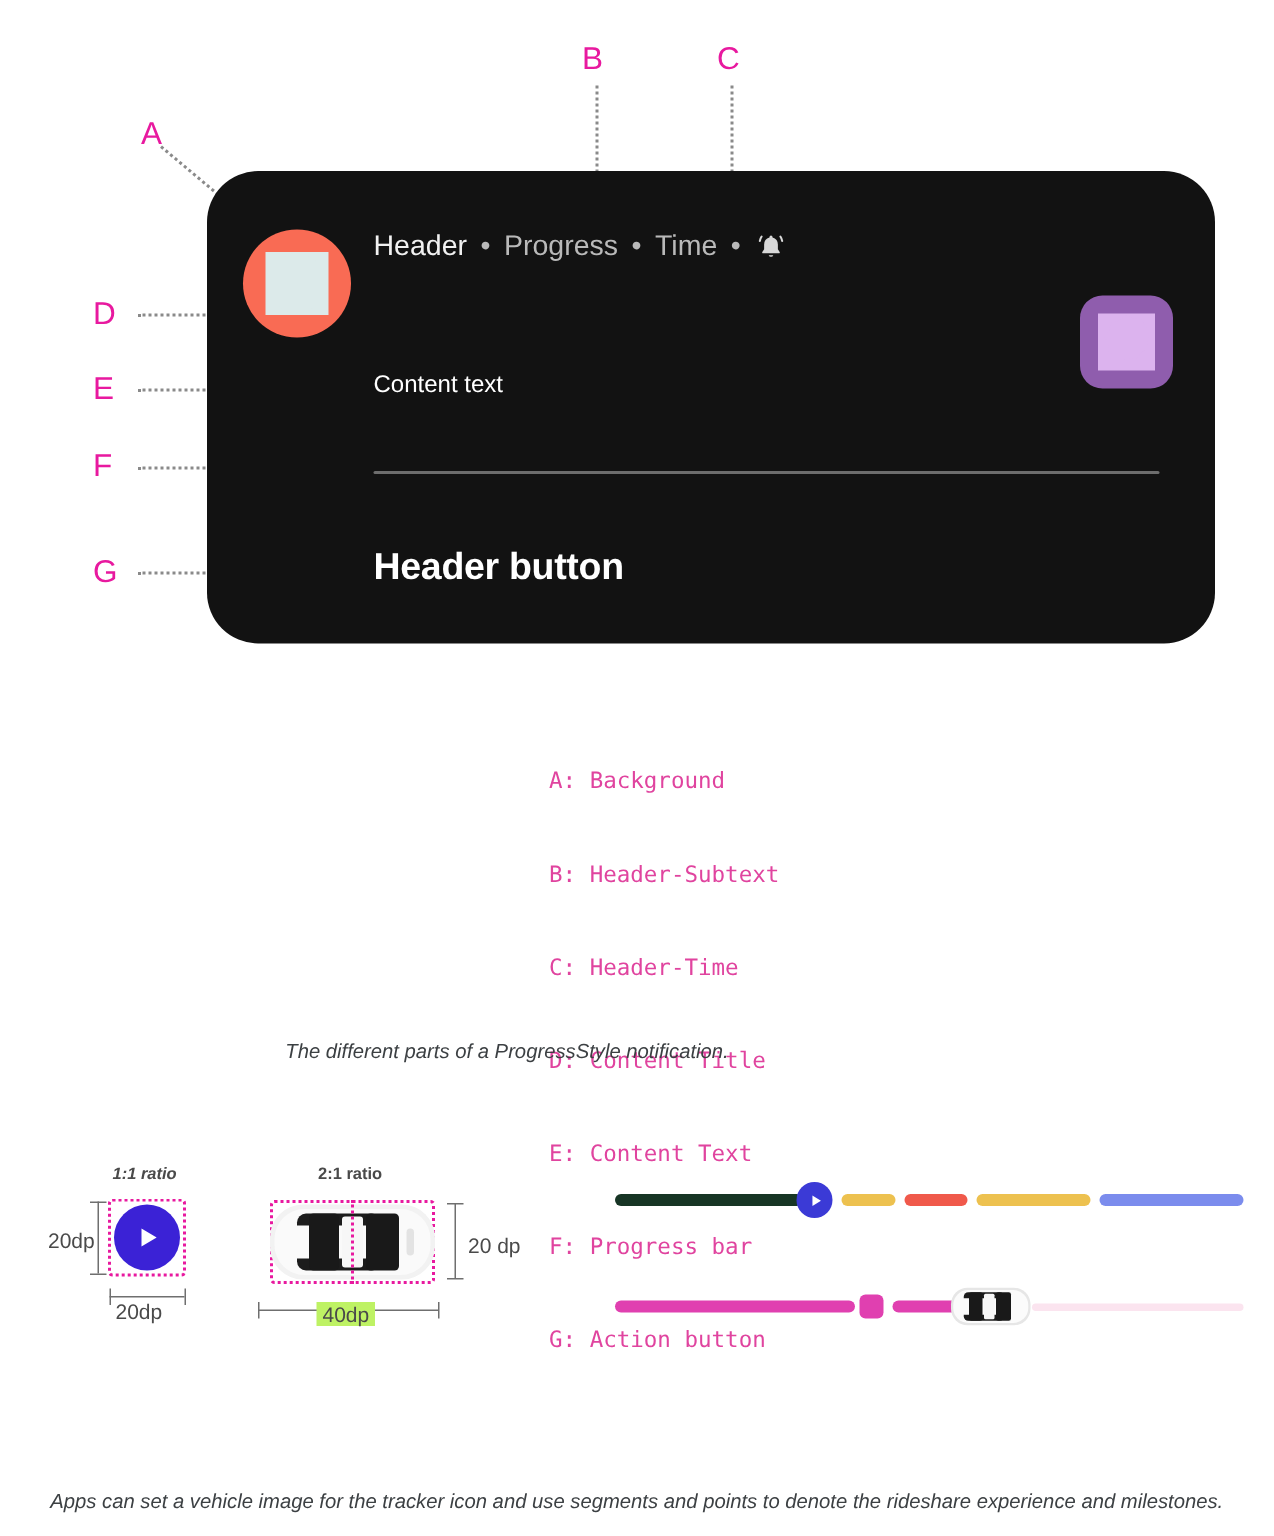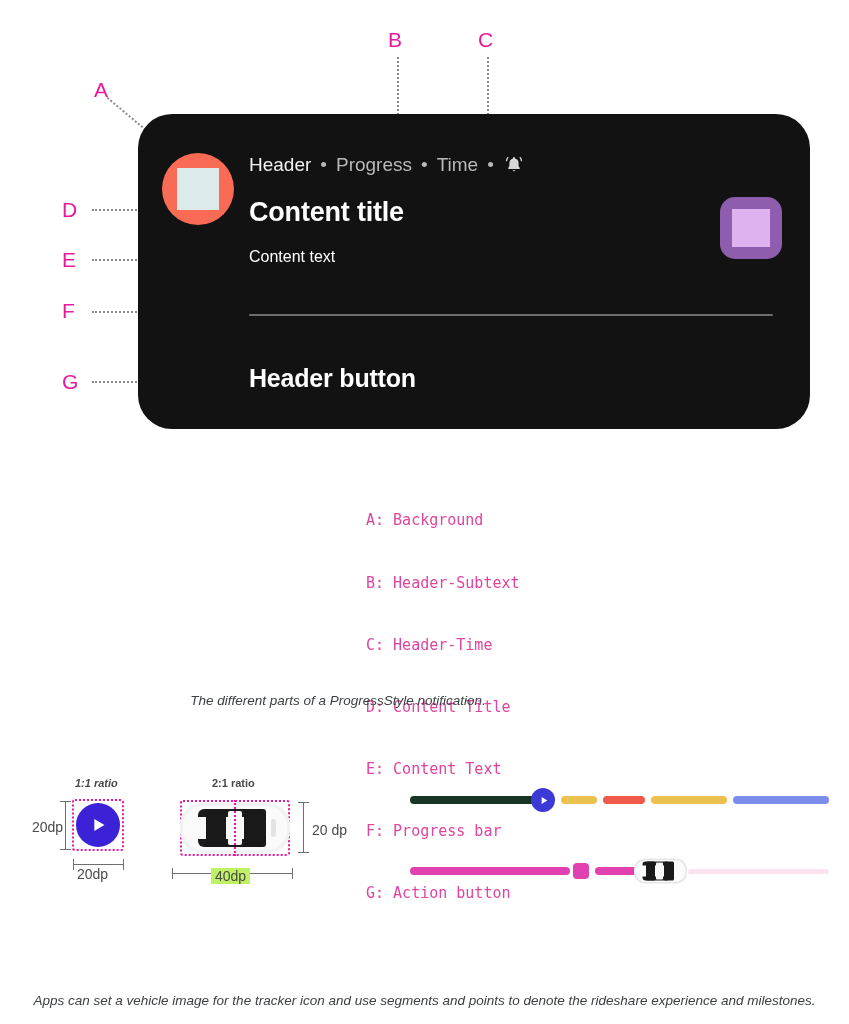--- a/index.html
+++ b/index.html
@@ -262,21 +262,20 @@
       <span style="display:inline-flex;">
         <svg width="22" height="22" viewBox="0 0 24 24" fill="#d8d8d8">
           <path d="M12 3.2a1.1 1.1 0 00-1.1 1.1v.5A5.2 5.2 0 007 9.8v3.4l-1.3 2.1a.6.6 0 00.5.95h11.6a.6.6 0 00.5-.95L17 13.2V9.8a5.2 5.2 0 00-3.9-5v-.5A1.1 1.1 0 0012 3.2z"></path>
           <path d="M10.3 17.6a1.8 1.8 0 003.4 0z"></path>
           <path d="M5.6 3.4a.75.75 0 01.2 1.05A7.4 7.4 0 004.6 7.4a.75.75 0 11-1.45-.38 8.9 8.9 0 011.4-3.42.75.75 0 011.05-.2z"></path>
           <path d="M18.4 3.4a.75.75 0 00-.2 1.05 7.4 7.4 0 011.2 2.95.75.75 0 101.45-.38 8.9 8.9 0 00-1.4-3.42.75.75 0 00-1.05-.2z"></path>
         </svg>
       </span>
     </div>
 
-    <div class="content-title">Content title</div>
     <div class="content-text">Content text</div>
 
     <div class="right-icon">
       <svg class="right-icon-blob" viewBox="0 0 100 100">
         <path d="M50 3l13 6 14 1 6 13 9 11-5 13 1 14-12 7-8 12-14-2-13 5-10-10-13-5 1-14-7-12 8-12 2-14 13-3z" fill="#dcb3ee"></path>
       </svg>
     </div>
 
     <div class="progress-line"></div>
     <div class="action-button">Header button</div>

